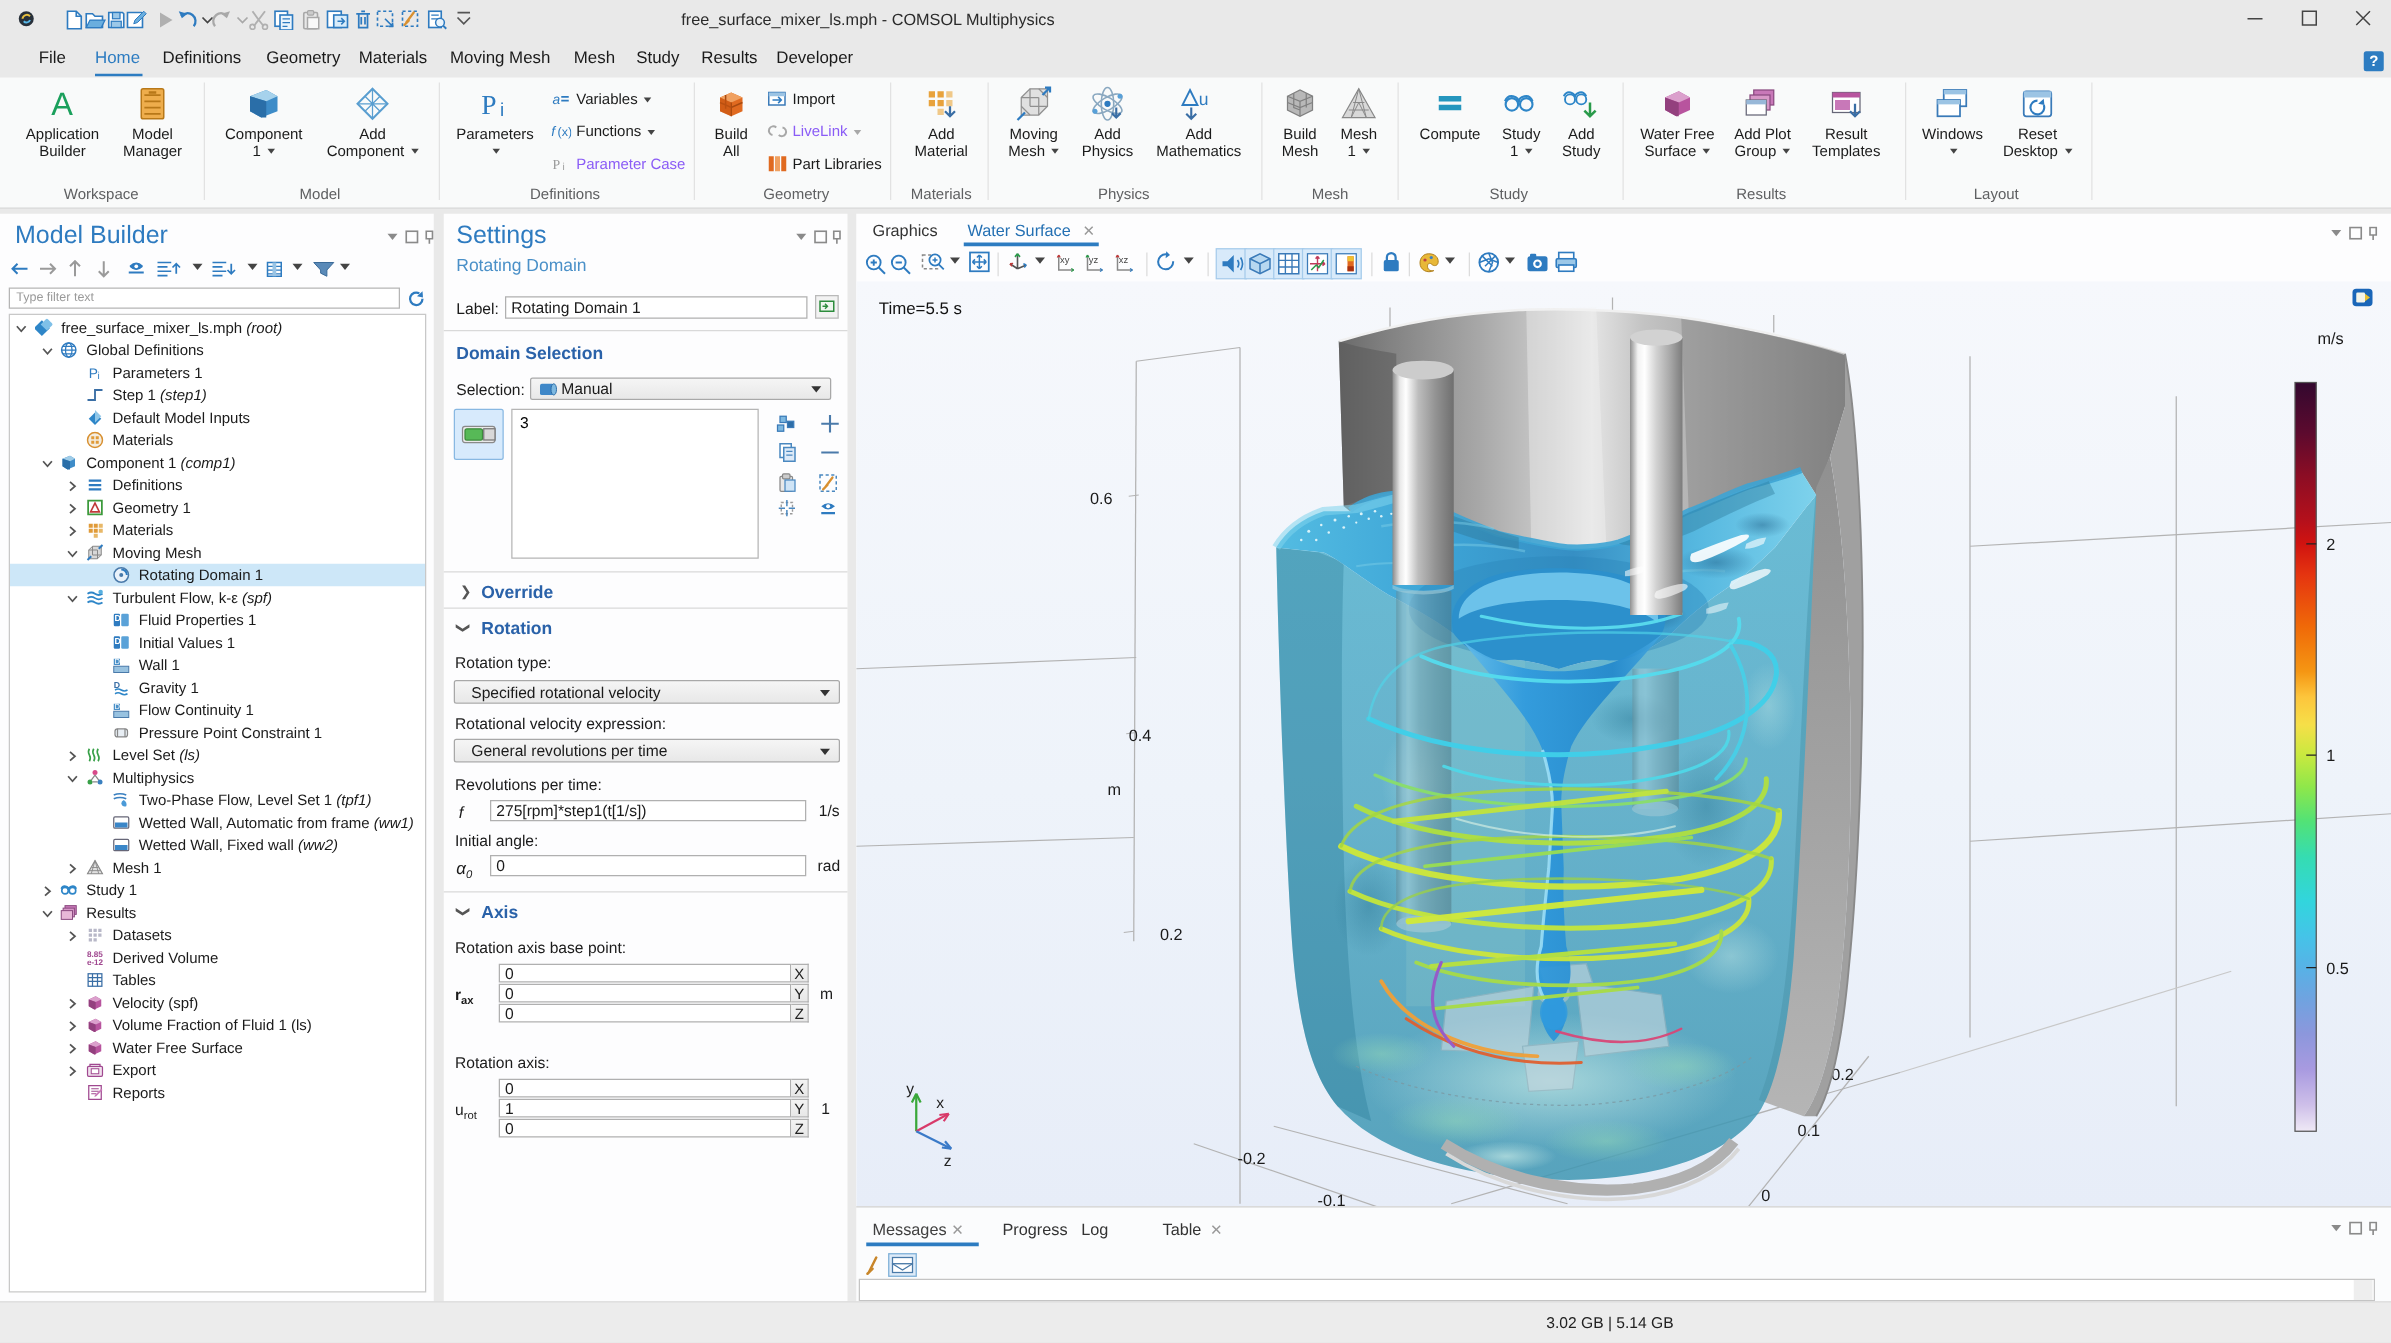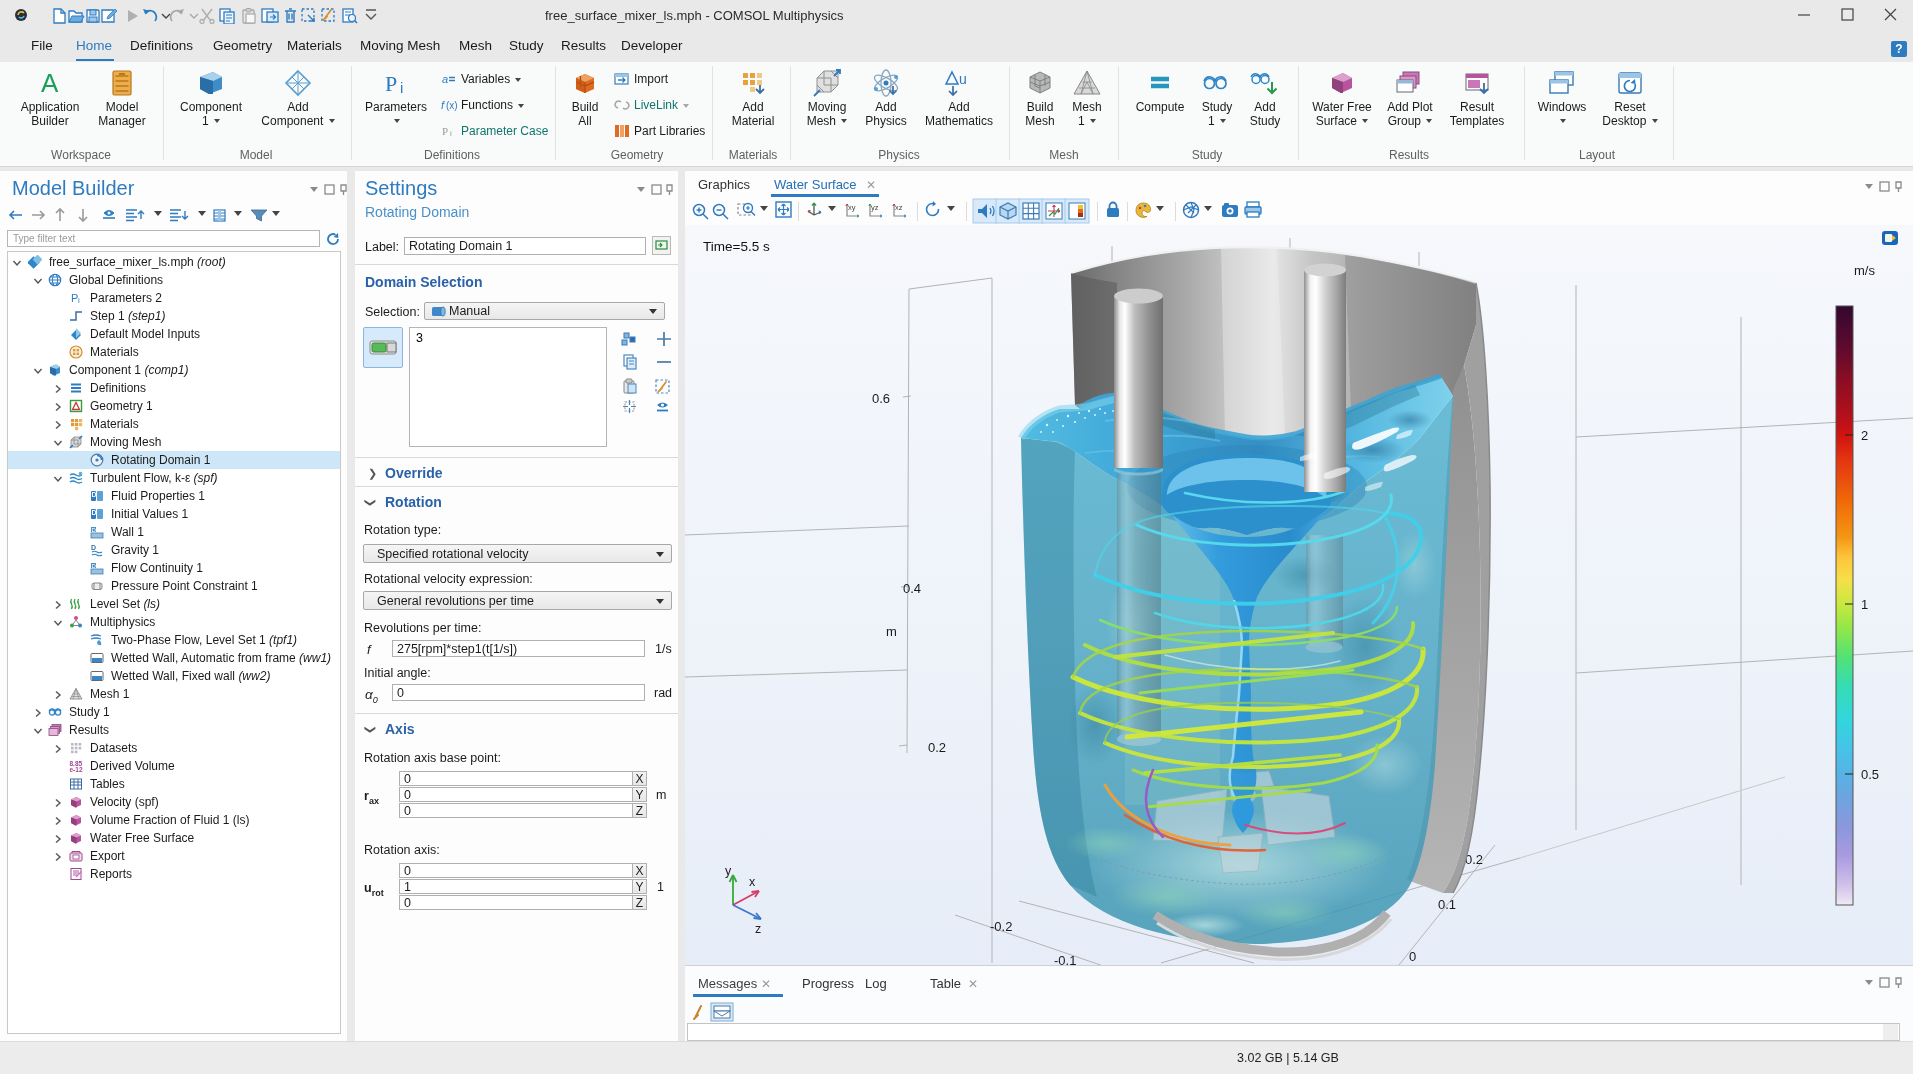--- a/index.html
+++ b/index.html
@@ -15,21 +15,21 @@
 .menu-item { position:absolute; top:8px; font-size:13.5px; color:#1a1a1a; }
 .menu-item.active { color:#2d7cc1; }
 #home-underline { position:absolute; left:76px; top:28.5px; width:38px; height:2.5px; background:#2d7cc1; }
 
 #ribbon { position:absolute; left:0; top:62px; width:1913px; height:105px; background:#f9fafa; border-bottom:1px solid #d5d5d5; }
 .rsep { position:absolute; top:4px; width:1px; height:94px; background:#e2e2e2; }
 .rlabel { position:absolute; top:86px; font-size:12px; color:#5f6062; transform:translateX(-50%); white-space:nowrap; }
 .rbtn { position:absolute; top:4px; text-align:center; font-size:12px; color:#1b1b1b; line-height:13.5px; }
 .rbtn .ric { display:block; margin:2px auto 3px auto; }
 .rsmall { position:absolute; font-size:12px; color:#1b1b1b; white-space:nowrap; display:flex; align-items:center; gap:4px; }
-.rsmall.dis { color:#0f766e;align-items:center; }
+.rsmall.dis { color:#8b5cf6;align-items:center; }
 .caret { display:inline-block; width:0; height:0; border-left:3.5px solid transparent; border-right:3.5px solid transparent; border-top:4px solid #444; vertical-align:middle; margin-left:2px; }
 .caret.dis { border-top-color:#a8a8a8; }
 
 #mbpanel { position:absolute; left:0; top:171px; width:347px; height:870px; background:#fdfdfe; }
 #setpanel { position:absolute; left:355px; top:171px; width:323px; height:870px; background:#fdfdfe; }
 #gpanel { position:absolute; left:685px; top:171px; width:1228px; height:794px; background:#fdfdfe; }
 #msgpanel { position:absolute; left:685px; top:965px; width:1228px; height:76px; background:#fbfcfd; border-top:1px solid #d0d0d0; }
 #statusbar { position:absolute; left:0; top:1041px; width:1913px; height:33px; background:#ececec; border-top:1px solid #dcdcdc; }
 .ptitle { font-size:20px; color:#2e7bc0; }
 .winctl { position:absolute; display:flex; gap:9px; align-items:center; }
@@ -482,21 +482,21 @@
               <ellipse cx="7" cy="7" rx="2.6" ry="5.7" fill="none" stroke="#2e7bc0" stroke-width="1"></ellipse>
               <path d="M1.3 7 L12.7 7 M2.2 4 L11.8 4 M2.2 10 L11.8 10" stroke="#2e7bc0" stroke-width="1"></path>
             </svg>
             <span class="ttext" style="left:61px">Global Definitions</span>
           </div>
           <div class="trow">
             <svg class="ticon" style="left:61px" width="14" height="14" viewBox="0 0 14 14">
               <text x="2" y="11" font-size="11" fill="#2e7bc0" font-family="Liberation Sans">P</text>
               <text x="9" y="12" font-size="8" fill="#2e7bc0">i</text>
             </svg>
-            <span class="ttext" style="left:82px">Parameters 2</span>
+            <span class="ttext" style="left:82px">Parameters 1</span>
           </div>
           <div class="trow">
             <svg class="ticon" style="left:61px" width="14" height="14" viewBox="0 0 14 14">
               <path d="M1 11 L7 11 L7 3 L13 3" fill="none" stroke="#3a6ea5" stroke-width="1.5"></path>
             </svg>
             <span class="ttext" style="left:82px">Step 1 <span class="em">(step1)</span></span>
           </div>
           <div class="trow">
             <svg class="ticon" style="left:61px" width="14" height="14" viewBox="0 0 14 14">
               <path d="M2 8 L7 3 L12 8 L7 13 Z" fill="#2e86c8"></path>
@@ -893,21 +893,21 @@
   <div class="slabel" style="left:9px;top:580px;">Rotation axis base point:</div>
   <div class="slabel" style="left:9px;top:618px;font-weight:bold;">r<sub style="font-size:9px">ax</sub></div>
   <div class="sinput" style="left:44px;top:600px;width:234px;height:15px;">0</div>
   <div class="xyz" style="left:278px;top:600px;width:14px;height:15px;">X</div>
   <div class="sinput" style="left:44px;top:616px;width:234px;height:15px;">0</div>
   <div class="xyz" style="left:278px;top:616px;width:14px;height:15px;">Y</div>
   <div class="sinput" style="left:44px;top:632px;width:234px;height:15px;">0</div>
   <div class="xyz" style="left:278px;top:632px;width:14px;height:15px;">Z</div>
   <div class="slabel" style="left:301px;top:617px;">m</div>
   <div class="slabel" style="left:9px;top:672px;">Rotation axis:</div>
-  <div class="slabel" style="left:9px;top:710px;font-weight:bold;">u<sub style="font-size:9px">rot</sub></div>
+  <div class="slabel" style="left:9px;top:710px;font-weight:normal;">u<sub style="font-size:9px">rot</sub></div>
   <div class="sinput" style="left:44px;top:692px;width:234px;height:15px;">0</div>
   <div class="xyz" style="left:278px;top:692px;width:14px;height:15px;">X</div>
   <div class="sinput" style="left:44px;top:708px;width:234px;height:15px;">1</div>
   <div class="xyz" style="left:278px;top:708px;width:14px;height:15px;">Y</div>
   <div class="sinput" style="left:44px;top:724px;width:234px;height:15px;">0</div>
   <div class="xyz" style="left:278px;top:724px;width:14px;height:15px;">Z</div>
   <div class="slabel" style="left:302px;top:709px;">1</div>
 </div>
 
 <div id="gpanel">

